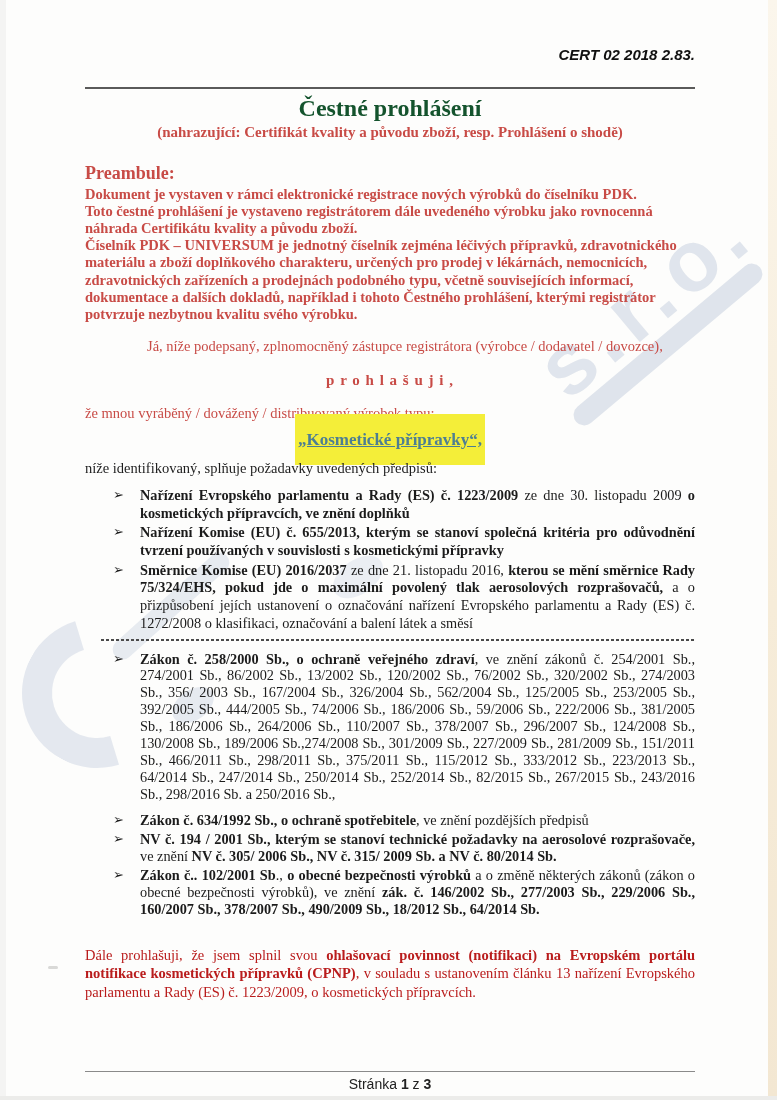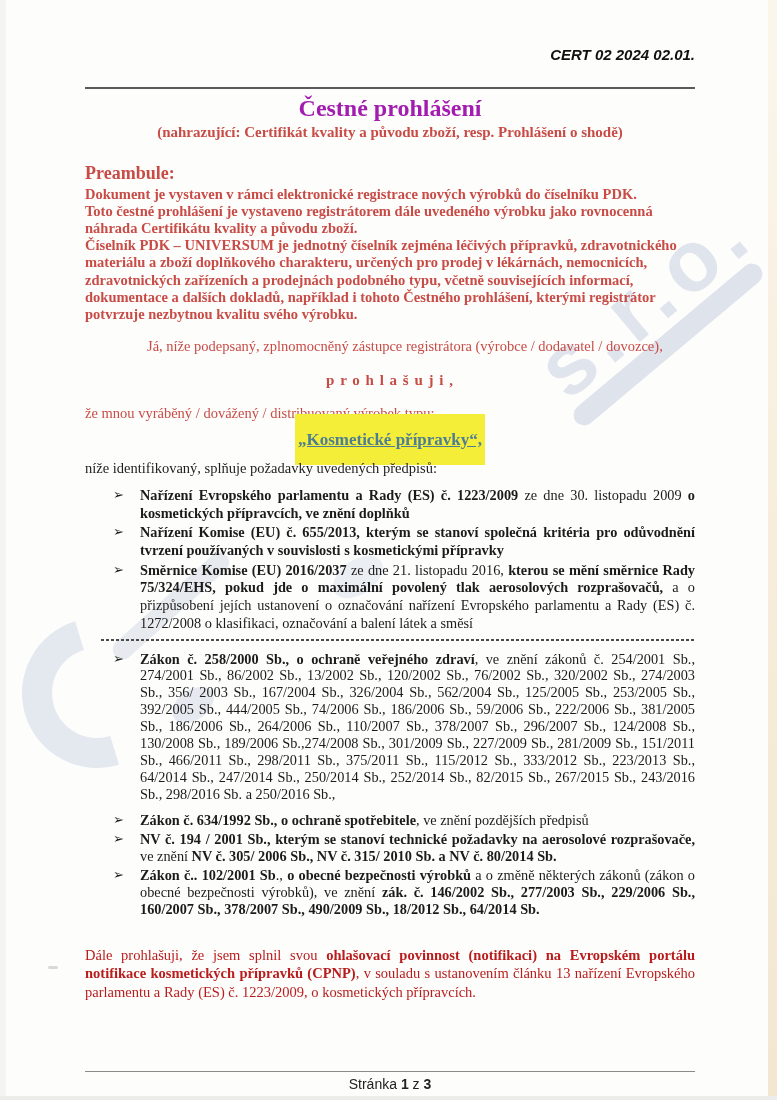--- a/index.html
+++ b/index.html
@@ -36,21 +36,21 @@
   .wm-blob2{left:330px;top:560px;width:56px;height:34px;border-radius:50%;
     background:rgba(208,216,229,0.40);transform:rotate(-35deg);}
 
   .content{position:relative;z-index:1;}
 
   .header-ref{font-family:"Liberation Sans",sans-serif;font-style:italic;font-weight:bold;
     font-size:15px;text-align:right;color:#111;}
   .top-rule{border:none;border-top:2px solid #5a5a5a;margin:24px 0 6px 0;}
 
   .red{color:#c84b46;}
-  h1.title{margin:4px 0 0 0;text-align:center;font-size:24px;font-weight:bold;color:#a21caf;}
+  h1.title{margin:4px 0 0 0;text-align:center;font-size:24px;font-weight:bold;color:#14532d;}
   h2.subtitle{margin:2px 0 0 0;text-align:center;font-size:15px;font-weight:bold;color:#c84b46;}
 
   .preamble{margin-top:22px;}
   .preamble h3{margin:0 0 2px 0;font-size:18px;color:#c84b46;}
   .preamble p{margin:0;font-size:14.5px;font-weight:bold;color:#c84b46;line-height:1.18;}
 
   p.intro{margin:15px 0 0 0;padding-left:62px;font-size:14.5px;}
   p.verb{margin:17px 0 0 0;text-align:center;font-weight:bold;font-size:15px;letter-spacing:1px;}
   p.product-intro{margin:16px 0 0 0;font-size:14.5px;}
   p.product-line{margin:8px 0 0 0;text-align:center;font-size:17px;}
@@ -85,21 +85,21 @@
   <div class="scan-speck"></div>
 
   <div class="wm wm-text">s.r.o.</div>
   <div class="wm wm-bar"></div>
   <div class="wm wm-bar2"></div>
   <div class="wm wm-arc"></div>
   <div class="wm wm-blob"></div>
   <div class="wm wm-blob2"></div>
 
   <div class="content">
-    <div class="header-ref">CERT 02 2024 02.01.</div>
+    <div class="header-ref">CERT 02 2018 2.83.</div>
     <hr class="top-rule">
 
     <h1 class="title">Čestné prohlášení</h1>
     <h2 class="subtitle">(nahrazující: Certifikát kvality a původu zboží, resp. Prohlášení o shodě)</h2>
 
     <section class="preamble">
       <h3>Preambule:</h3>
       <p>Dokument je vystaven v rámci elektronické registrace nových výrobků do číselníku PDK.</p>
       <p>Toto čestné prohlášení je vystaveno registrátorem dále uvedeného výrobku jako rovnocenná náhrada Certifikátu kvality a původu zboží.</p>
       <p>Číselník PDK – UNIVERSUM je jednotný číselník zejména léčivých přípravků, zdravotnického materiálu a zboží doplňkového charakteru, určených pro prodej v lékárnách, nemocnicích, zdravotnických zařízeních a prodejnách podobného typu, včetně souvisejících informací, dokumentace a dalších dokladů, například i tohoto Čestného prohlášení, kterými registrátor potvrzuje nezbytnou kvalitu svého výrobku.</p>
@@ -134,21 +134,21 @@
       <li>
         <span class="bullet">➢</span>
         <span class="li-text"><b>Zákon č. 258/2000 Sb., o ochraně veřejného zdraví</b><span>, ve znění zákonů č. 254/2001 Sb., 274/2001 Sb., 86/2002 Sb., 13/2002 Sb., 120/2002 Sb., 76/2002 Sb., 320/2002 Sb., 274/2003 Sb., 356/ 2003 Sb., 167/2004 Sb., 326/2004 Sb., 562/2004 Sb., 125/2005 Sb., 253/2005 Sb., 392/2005 Sb., 444/2005 Sb., 74/2006 Sb., 186/2006 Sb., 59/2006 Sb., 222/2006 Sb., 381/2005 Sb., 186/2006 Sb., 264/2006 Sb., 110/2007 Sb., 378/2007 Sb., 296/2007 Sb., 124/2008 Sb., 130/2008 Sb., 189/2006 Sb.,274/2008 Sb., 301/2009 Sb., 227/2009 Sb., 281/2009 Sb., 151/2011 Sb., 466/2011 Sb., 298/2011 Sb., 375/2011 Sb., 115/2012 Sb., 333/2012 Sb., 223/2013 Sb., 64/2014 Sb., 247/2014 Sb., 250/2014 Sb., 252/2014 Sb., 82/2015 Sb., 267/2015 Sb., 243/2016 Sb., 298/2016 Sb. a 250/2016 Sb.,</span></span>
       </li>
       <li style="margin-top:10px;">
         <span class="bullet">➢</span>
         <span class="li-text"><b>Zákon č. 634/1992 Sb., o ochraně spotřebitele</b><span>, ve znění pozdějších předpisů</span></span>
       </li>
       <li>
         <span class="bullet">➢</span>
-        <span class="li-text"><b>NV č. 194 / 2001 Sb., kterým se stanoví technické požadavky na aerosolové rozprašovače, </b><span>ve znění </span><b>NV č. 305/ 2006 Sb., NV č. 315/ 2010 Sb. a NV č. 80/2014 Sb.</b></span>
+        <span class="li-text"><b>NV č. 194 / 2001 Sb., kterým se stanoví technické požadavky na aerosolové rozprašovače, </b><span>ve znění </span><b>NV č. 305/ 2006 Sb., NV č. 315/ 2009 Sb. a NV č. 80/2014 Sb.</b></span>
       </li>
       <li>
         <span class="bullet">➢</span>
         <span class="li-text"><b>Zákon č.. 102/2001 Sb</b><span>., </span><b>o obecné bezpečnosti výrobků</b><span> a o změně některých zákonů (zákon o obecné bezpečnosti výrobků), ve znění </span><b>zák. č. 146/2002 Sb., 277/2003 Sb., 229/2006 Sb., 160/2007 Sb., 378/2007 Sb., 490/2009 Sb., 18/2012 Sb., 64/2014 Sb.</b></span>
       </li>
     </ul>
 
     <p class="closing"><span>Dále prohlašuji, že jsem splnil svou </span><b>ohlašovací povinnost (notifikaci) na Evropském portálu notifikace kosmetických přípravků (CPNP)</b><span>, v souladu s ustanovením článku 13 nařízení Evropského parlamentu a Rady (ES) č. 1223/2009, o kosmetických přípravcích.</span></p>
   </div>
 

